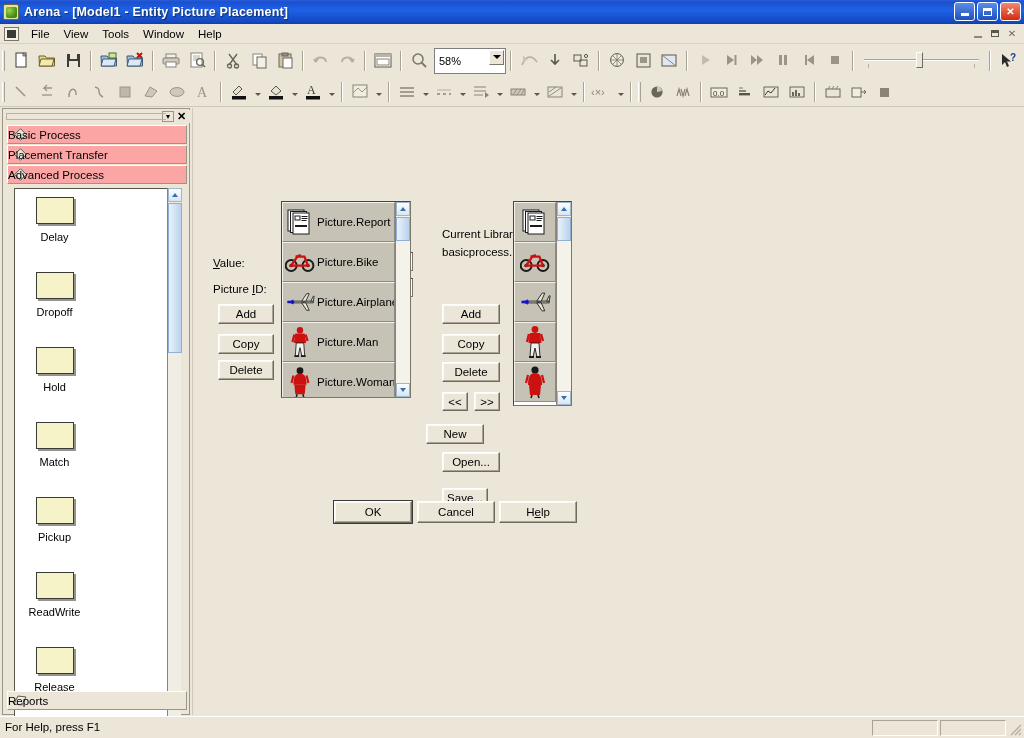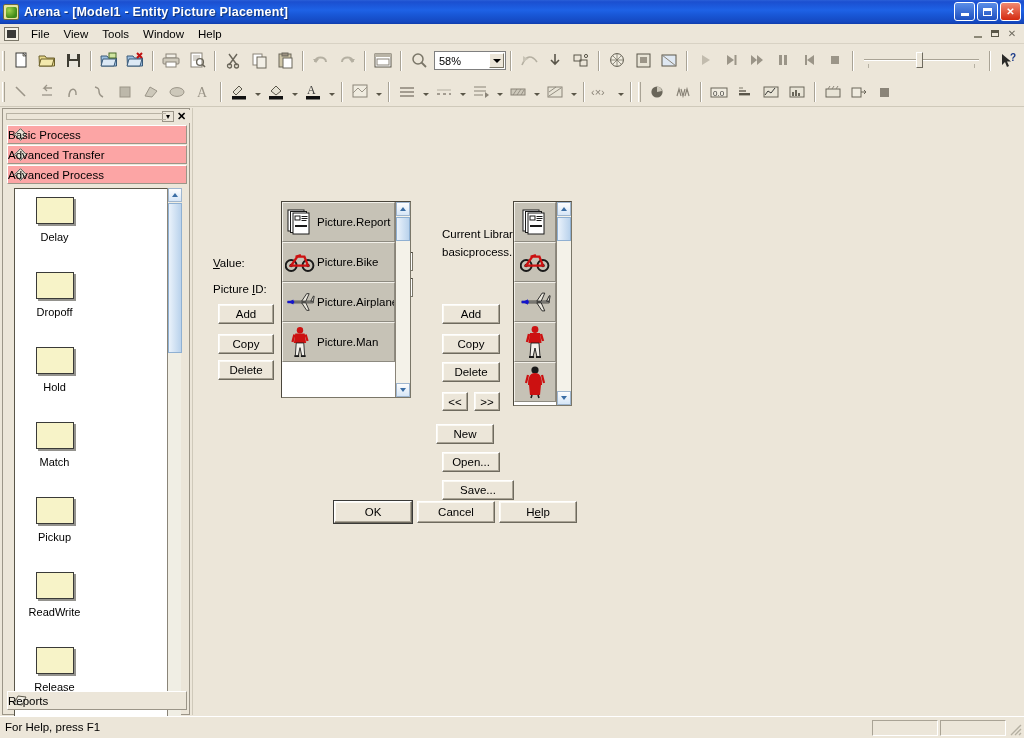--- a/index.html
+++ b/index.html
@@ -79,21 +79,21 @@
   .tbtn {
     width:24px;height:23px;margin:0 1px;display:flex;align-items:center;justify-content:center;
     position:relative;
   }
   .tbtn svg { display:block; }
   .tdrop { width:11px;height:23px;display:flex;align-items:flex-end;justify-content:center;
            padding-bottom:7px; }
   .tdrop i { width:0;height:0;border-left:3px solid transparent;border-right:3px solid transparent;
              border-top:3.5px solid #5a5648; display:block;}
   .zoomcombo {
-    width:72px;height:19px;background:#fff;border:1px solid #7f7f7f;
+    width:72px;height:26px;background:#fff;border:1px solid #7f7f7f;
     display:flex;align-items:center;position:relative;margin-left:2px;
   }
   .zoomcombo span{ padding-left:4px;font-size:11px;color:#000;}
   .zoomcombo .ar{
     position:absolute;right:1px;top:1px;width:15px;height:15px;background:#ece6d9;
     border:1px solid #fff;border-right-color:#7a7668;border-bottom-color:#7a7668;
     display:flex;align-items:center;justify-content:center;
   }
   .zoomcombo .ar i{width:0;height:0;border-left:4px solid transparent;border-right:4px solid transparent;
     border-top:4px solid #000;}
@@ -664,21 +664,21 @@
       <div class="cl">✕</div>
     </div>
 
     <div class="lp-tabs">
       <div class="lp-tab">
         <span class="dia"></span>
         <span class="lbl">Basic Process</span>
       </div>
       <div class="lp-tab">
         <span class="dia"></span>
-        <span class="lbl">Advanced Transfer</span>
+        <span class="lbl">Placement Transfer</span>
       </div>
       <div class="lp-tab">
         <span class="dia"></span>
         <span class="lbl">Advanced Process</span>
       </div>
     </div>
 
     <div class="lp-list">
       <div class="lp-listinner">
         <div class="modgrid" id="module-grid">
@@ -808,20 +808,32 @@
                 <svg width="22" height="34" viewBox="0 0 22 34" style="max-width:30px;max-height:32px;">
                   <circle cx="11" cy="4.5" r="3.4" fill="#cc1111"></circle>
                   <path d="M6 8 h10 l1.5 10 h-13 Z" fill="#cc1111"></path>
                   <path d="M5 9 L3 17 M17 9 L19 16" stroke="#cc1111" stroke-width="2.4"></path>
                   <path d="M7 18 h8 l1 14 h-3 l-2 -9 l-2 9 h-3 Z" fill="#f2f0ea" stroke="#1a1a1a" stroke-width=".9"></path>
                   <path d="M5 32 h5 M12 32 h5" stroke="#1a1a1a" stroke-width="2"></path>
                 </svg>
               </div>
               <div class="nm">Picture.Man</div>
             </div>
+            <div class="picrow">
+              <div class="ic">
+                <svg width="22" height="34" viewBox="0 0 22 34" style="max-width:30px;max-height:32px;">
+                  <circle cx="11" cy="5" r="3.6" fill="#1a1a1a"></circle>
+                  <path d="M11 8 C5 8 4 14 4 20 L18 20 C18 14 17 8 11 8 Z" fill="#cc1111"></path>
+                  <path d="M5 20 L6 30 h10 l1 -10 Z" fill="#cc1111"></path>
+                  <path d="M8 30 l-1 3 M14 30 l1 3" stroke="#1a1a1a" stroke-width="1.6"></path>
+                  <path d="M4 10 L2 18 M18 10 L20 18" stroke="#cc1111" stroke-width="2.2"></path>
+                </svg>
+              </div>
+              <div class="nm">Picture.Woman</div>
+            </div>
           </div>
       <div class="picsb">
         <div class="sb-arrow up">
               <i></i>
             </div>
         <div class="sb-thumb" style="top:15px;height:24px"></div>
         <div class="sb-arrow dn" style="position:absolute;bottom:0;left:0">
               <i></i>
             </div>
       </div>
@@ -837,27 +849,27 @@
           <span>Delete</span>
         </div>
 
     <div class="btn" style="left:249px;top:284px;width:26px;height:19px;">
           <span>&lt;&lt;</span>
         </div>
     <div class="btn" style="left:281px;top:284px;width:26px;height:19px;">
           <span>&gt;&gt;</span>
         </div>
 
-    <div class="btn" style="left:243px;top:316px;width:58px;height:20px;">
+    <div class="btn" style="left:233px;top:316px;width:58px;height:20px;">
           <span>New</span>
         </div>
     <div class="btn" style="left:249px;top:344px;width:58px;height:20px;">
           <span>Open...</span>
         </div>
-    <div class="btn" style="left:249px;top:372px;width:72px;height:20px;">
+    <div class="btn" style="left:249px;top:380px;width:46px;height:20px;">
           <span>Save...</span>
         </div>
 
     <div class="piclist" style="left:320px;top:93px;width:59px;height:205px;" id="right-list-box">
       <div id="right-list-rows" style="position:absolute;left:0;top:0;right:15px;">
             <div class="picrow" style="justify-content: center;">
               <div class="ic">
                 <svg width="30" height="30" viewBox="0 0 30 30">
                   <rect x="3" y="3" width="16" height="21" fill="#fff" stroke="#1a1a1a"></rect>
                   <rect x="5.5" y="4.5" width="16" height="21" fill="#fff" stroke="#1a1a1a"></rect>

